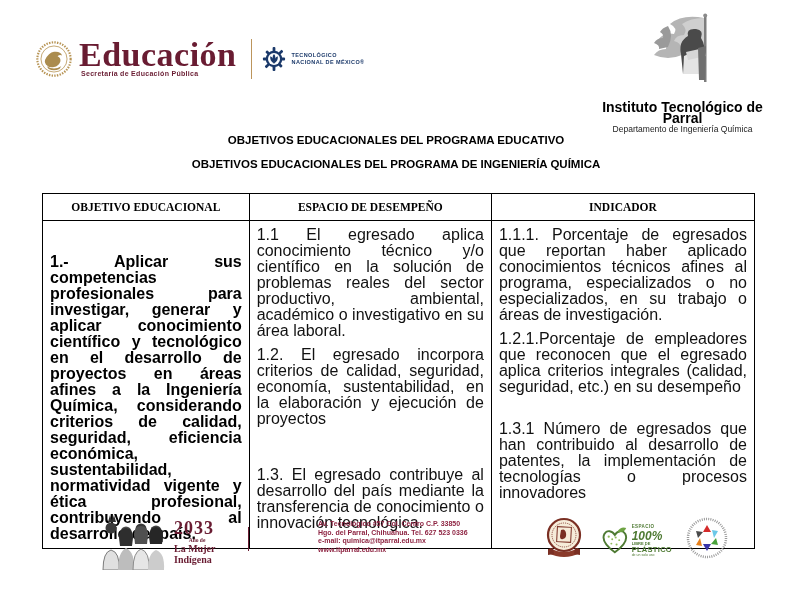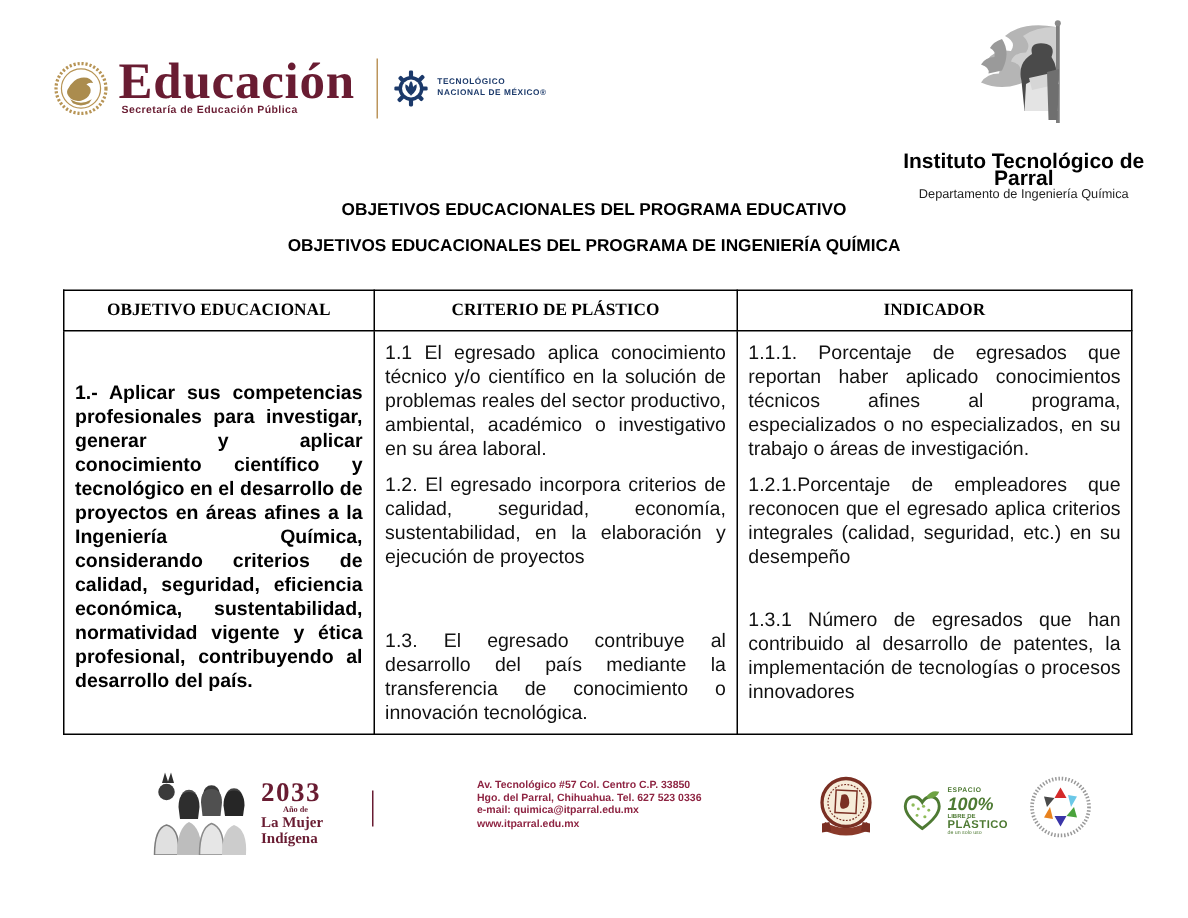--- a/index.html
+++ b/index.html
@@ -52,21 +52,21 @@
   }
   .obj-table th, .obj-table td { border: 1.6px solid #000; }
   .obj-table th {
     font-family: "Liberation Serif", serif;
     font-weight: bold; font-size: 11.5px;
     height: 27px; text-align: center; vertical-align: middle;
   }
   .obj-table td { height: 214px; vertical-align: top; padding: 6px 7px; }
   .col-1 { width: 198px; } .col-2 { width: 232px; } .col-3 { width: 252px; }
   .cell-text p {
-    font-size: 13px; line-height: 16px; text-align: justify; color: #111;
+    font-size: 16px; line-height: 16px; text-align: justify; color: #111;
   }
   .cell-text p + p { margin-top: 8px; }
   td.objetivo-cell p { font-weight: bold; margin-top: 27px; color: #000; }
   td.criterio-cell p.gap-lg { margin-top: 40px; }
   td.indicador-cell p.gap-lg { margin-top: 26px; }
 
   
   .footer-women { position: absolute; left: 100px; top: 514px; width: 66px; height: 56px; }
   .campaign-block { position: absolute; left: 174px; top: 519px; color: #691c32; font-family: "Liberation Serif", serif; }
   .campaign-year { font-size: 18px; font-weight: bold; line-height: 18px; letter-spacing: 1px; }
@@ -148,21 +148,21 @@
     <div class="institute-dept">Departamento de Ingeniería Química</div>
   </div>
 
   <div class="doc-title t1">OBJETIVOS EDUCACIONALES DEL PROGRAMA EDUCATIVO</div>
   <div class="doc-title t2">OBJETIVOS EDUCACIONALES DEL PROGRAMA DE INGENIERÍA QUÍMICA</div>
 
   <table class="obj-table">
     <thead>
       <tr>
         <th class="col-1">OBJETIVO EDUCACIONAL</th>
-        <th class="col-2">CRITERIO DE PLÁSTICO</th>
+        <th class="col-2">ESPACIO DE DESEMPEÑO</th>
         <th class="col-3">INDICADOR</th>
       </tr>
     </thead>
     <tbody>
       <tr>
         <td class="objetivo-cell cell-text">
           <p>1.- Aplicar sus competencias profesionales para investigar, generar y aplicar conocimiento científico y tecnológico en el desarrollo de proyectos en áreas afines a la Ingeniería Química, considerando criterios de calidad, seguridad, eficiencia económica, sustentabilidad, normatividad vigente y ética profesional, contribuyendo al desarrollo del país.</p>
         </td>
         <td class="criterio-cell cell-text">
           <p>1.1 El egresado aplica conocimiento técnico y/o científico en la solución de problemas reales del sector productivo, ambiental, académico o investigativo en su área laboral.</p>

